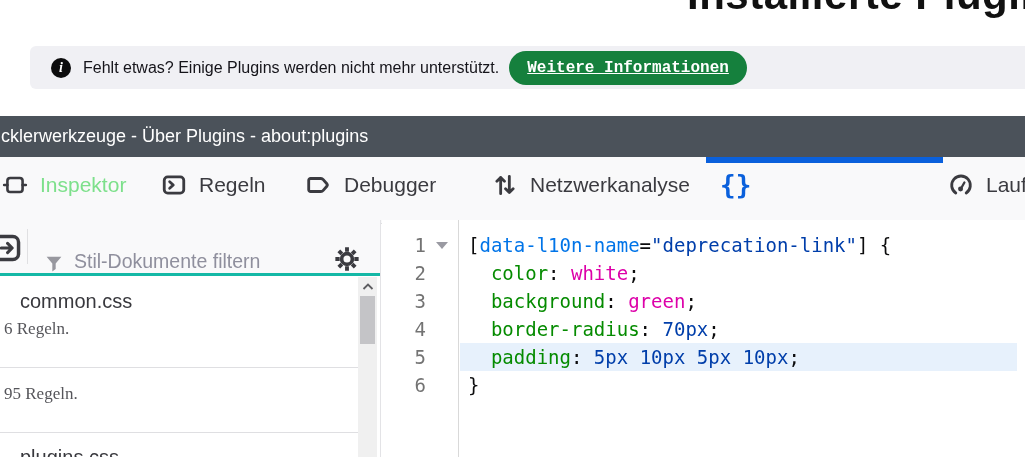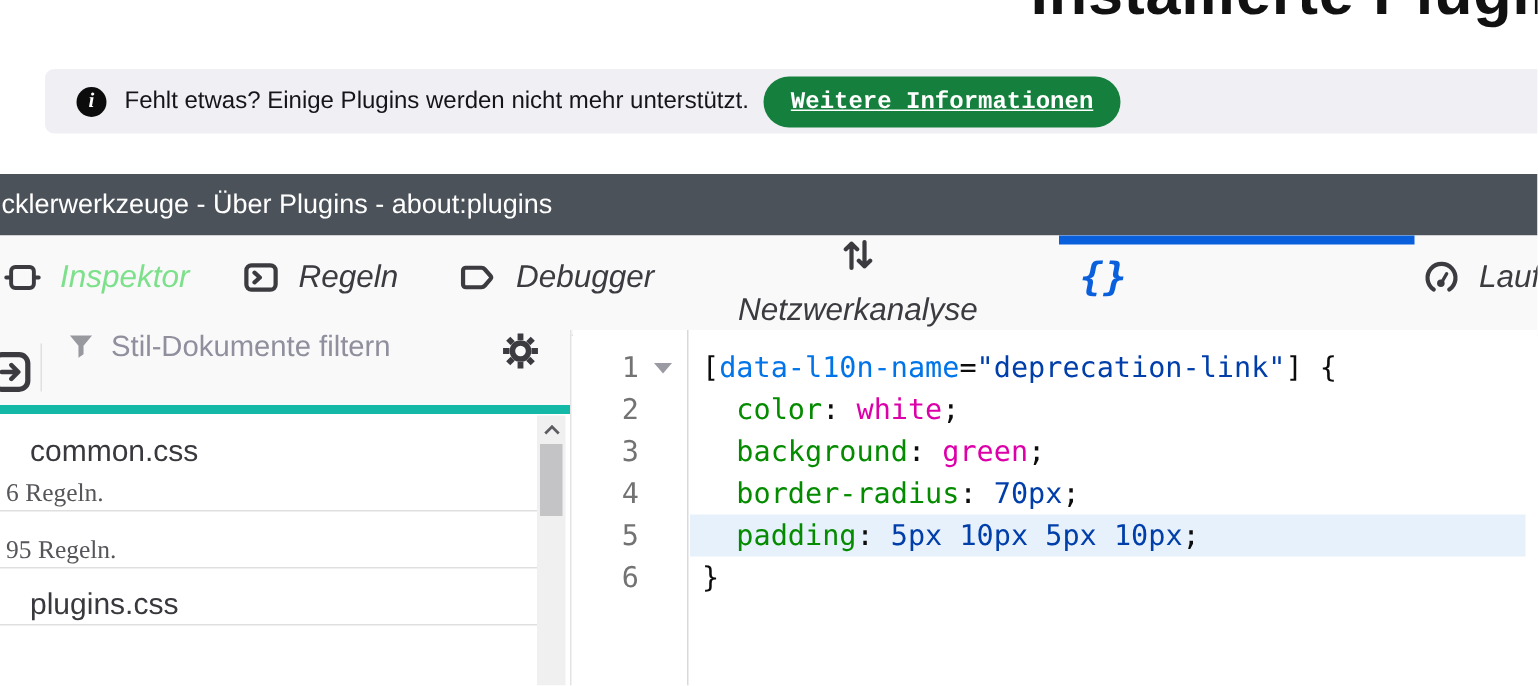--- a/index.html
+++ b/index.html
@@ -21,52 +21,52 @@
   .mb-text { margin-left:12px; font-size:16px; color:#15141a; }
   .mb-button { margin-left:10px; background:#15803d; color:#fff; border:none; border-radius:70px;
                padding:8px 18px; font-size:16px; font-weight:700; text-decoration:underline;
                font-family:Liberation Mono, monospace; cursor:pointer; }
 
   
   .devtools { position:absolute; left:0; top:116px; right:0; bottom:0; }
   .dt-titlebar { height:41px; background:#4b525a; color:#fff; font-size:18px;
                  display:flex; align-items:center; padding-left:1px; white-space:nowrap; overflow:hidden; }
 
-  .dt-tabs { position:relative; height:67px; background:#f9f9fa; border-bottom:1px solid #e0e0e2;font-style:italic; }
+  .dt-tabs { position:relative; height:67px; background:#f9f9fa; border-bottom:1px solid #e0e0e2; }
   .dt-tab { position:absolute; top:0; height:56px; display:flex; align-items:center; gap:12px;
             padding:0 14px; font-size:21px; color:#3b3b40; cursor:pointer; white-space:nowrap; }
   .dt-tab svg { display:block; flex:0 0 auto; }
   .tab-1 { left:0; padding-left:2px; }
   .tab-1 .tab-label { color:#7de08b; }
   .tab-2 { left:147px; }
   .tab-3 { left:292px; }
-  .tab-4 { left:478px;flex-direction:column; }
+  .tab-4 { left:478px; }
   .tab-5 { left:706px; width:237px; color:#0a60dc; }
   .tab-6 { left:934px; }
   .tab-topbar { position:absolute; left:0; top:0; width:100%; height:6px; background:#0a60dc; }
   .braces-glyph { font-family:"DejaVu Sans Mono","Liberation Mono",monospace; font-weight:700;
                   font-size:26px; color:#0a60dc; line-height:26px; }
 
   .dt-body { position:absolute; top:104px; left:0; right:0; bottom:0; }
 
   
   .sidebar { position:absolute; left:0; top:0; bottom:0; width:381px;
              border-right:1px solid #e3e3e6; background:#fff; }
-  .sb-toolbar { position:relative; height:56px; background:#f9f9fa; border-bottom:6px solid #14b8a6;
-                display:flex; align-items:flex-start; }
+  .sb-toolbar { position:relative; height:56px; background:#f9f9fa; border-bottom:3px solid #14b8a6;
+                display:flex; align-items:flex-end; }
   .import-btn { position:absolute; left:-8px; top:13px; cursor:pointer; }
   .sb-vsep { position:absolute; left:27px; top:9px; bottom:9px; width:1px; background:#e0e0e2; }
   .funnel-wrap { margin-left:44px; display:flex; align-items:center; }
   .filter-input { flex:1; margin-left:10px; border:none; background:transparent; outline:none;
                   font-size:19.5px; color:#38383d; font-family:"Liberation Sans", sans-serif; }
   .filter-input::placeholder { color:#8f8f9d; opacity:1; }
   .gear-btn { margin:0 20px 0 8px; cursor:pointer; background:none; border:none; padding:0; display:flex; }
 
   .sheet-list { position:absolute; top:57px; left:0; width:358px; }
-  .sheet-item { padding:11px 0 0; border-bottom:1px solid #dfdfe2; cursor:pointer; }
+  .sheet-item { padding:11px 0 27px; border-bottom:1px solid #dfdfe2; cursor:pointer; }
   .sheet-name { margin-left:20px; font-size:20px; color:#38383d; line-height:26px; }
   .sheet-rules { margin-left:4px; margin-top:4px; font-size:17px; color:#55555a; line-height:22px;font-family:Liberation Serif, serif; }
 
   .sb-scrollbar { position:absolute; left:358px; width:19px; top:57px; bottom:0; background:#f0f0f0; }
   .sb-up { height:18px; display:flex; align-items:center; justify-content:center; }
   .sb-thumb { position:absolute; left:2px; right:2px; top:19px; height:48px; background:#c4c4c7; }
 
   
   .editor { position:absolute; left:382px; right:0; top:0; bottom:0; background:#fff;
             font-family:"DejaVu Sans Mono","Liberation Mono",monospace; }

